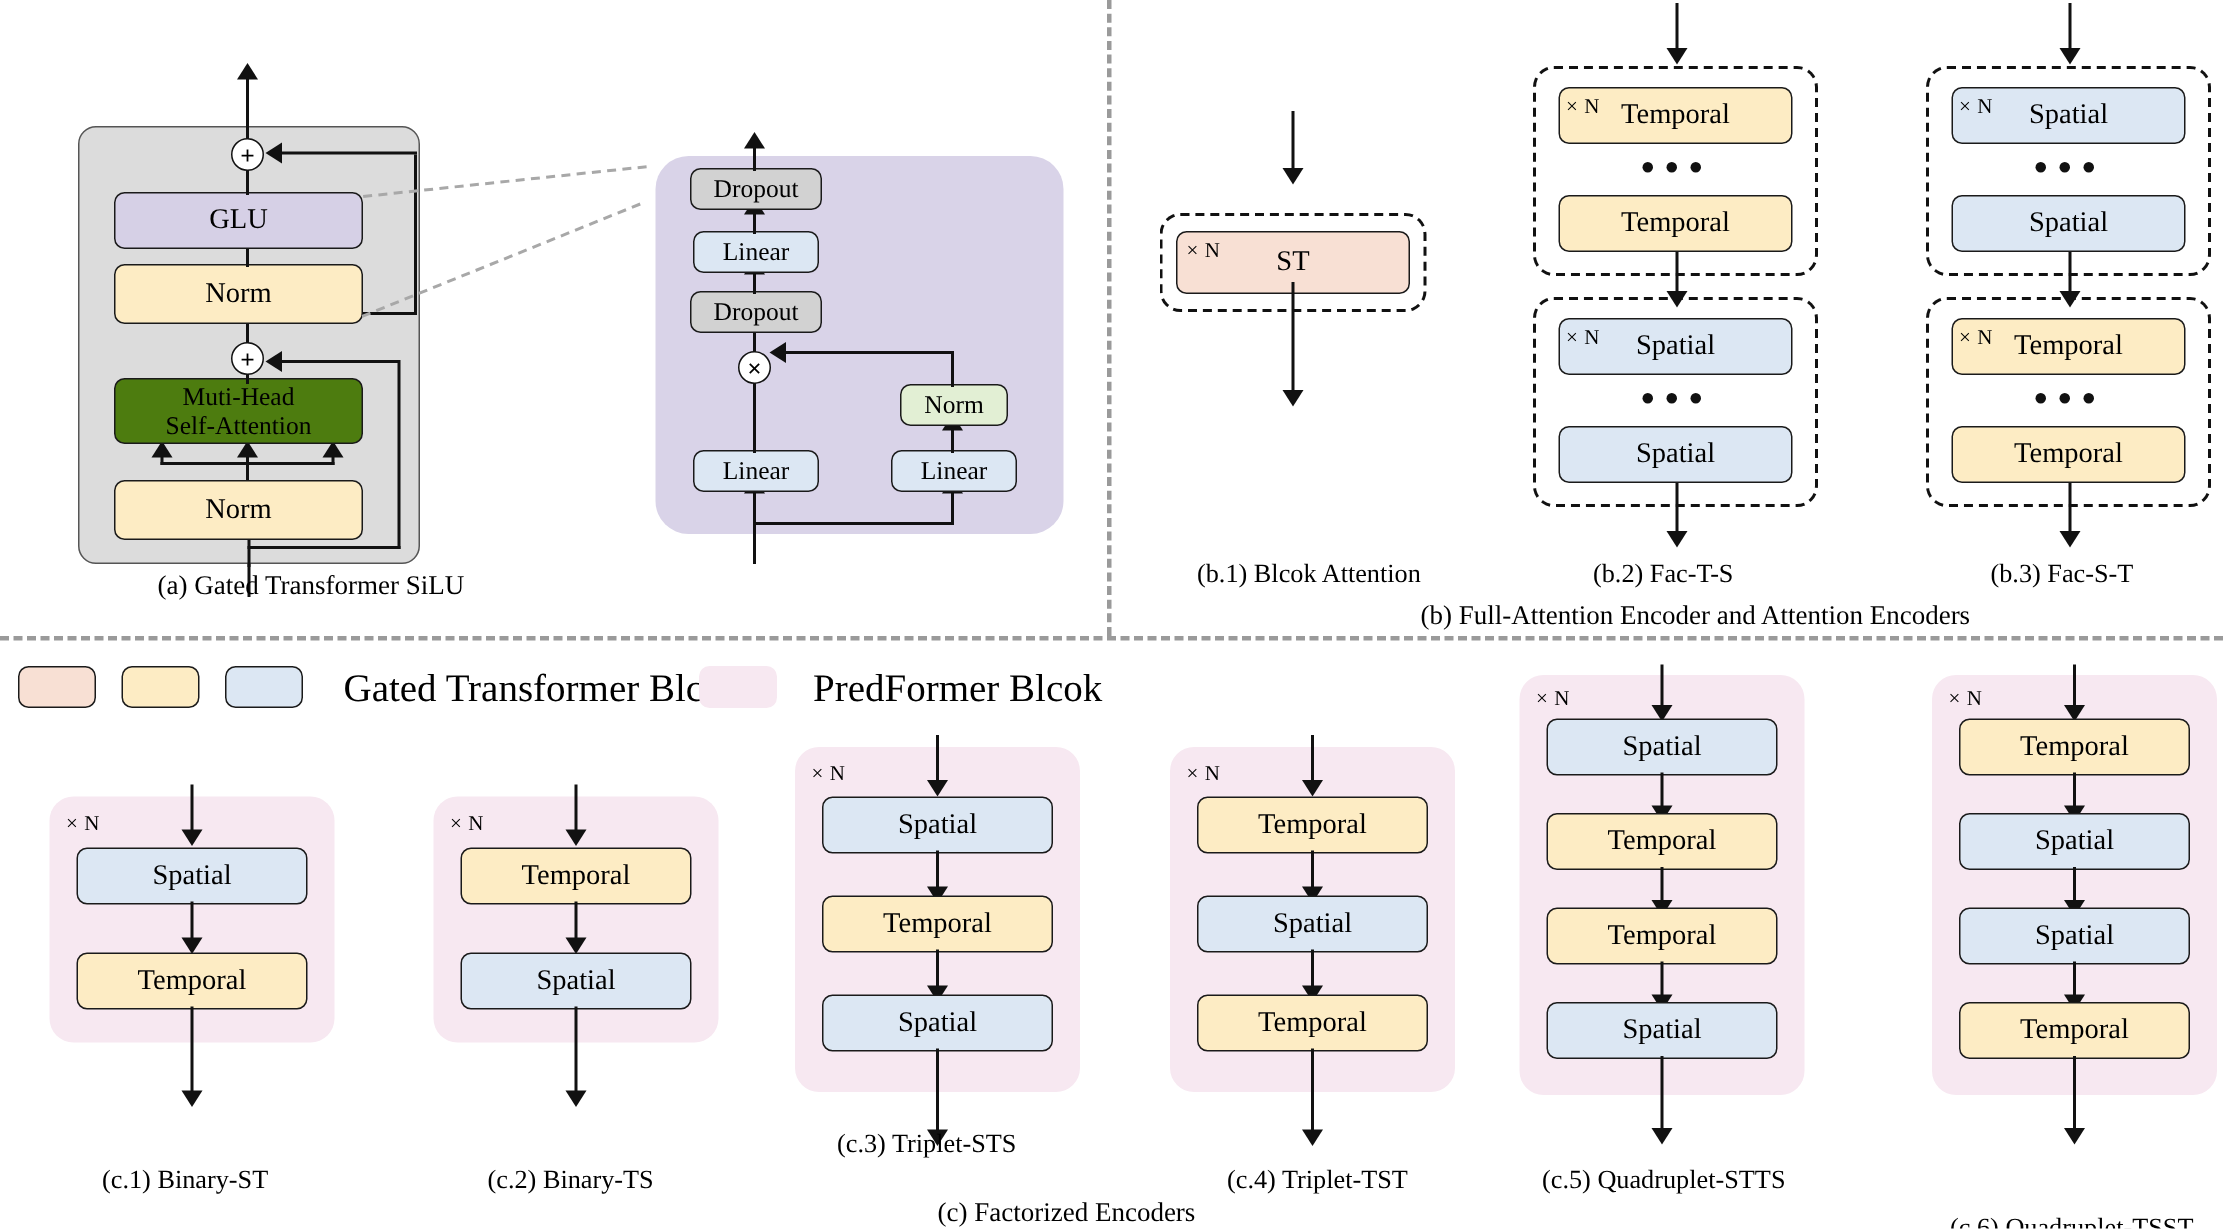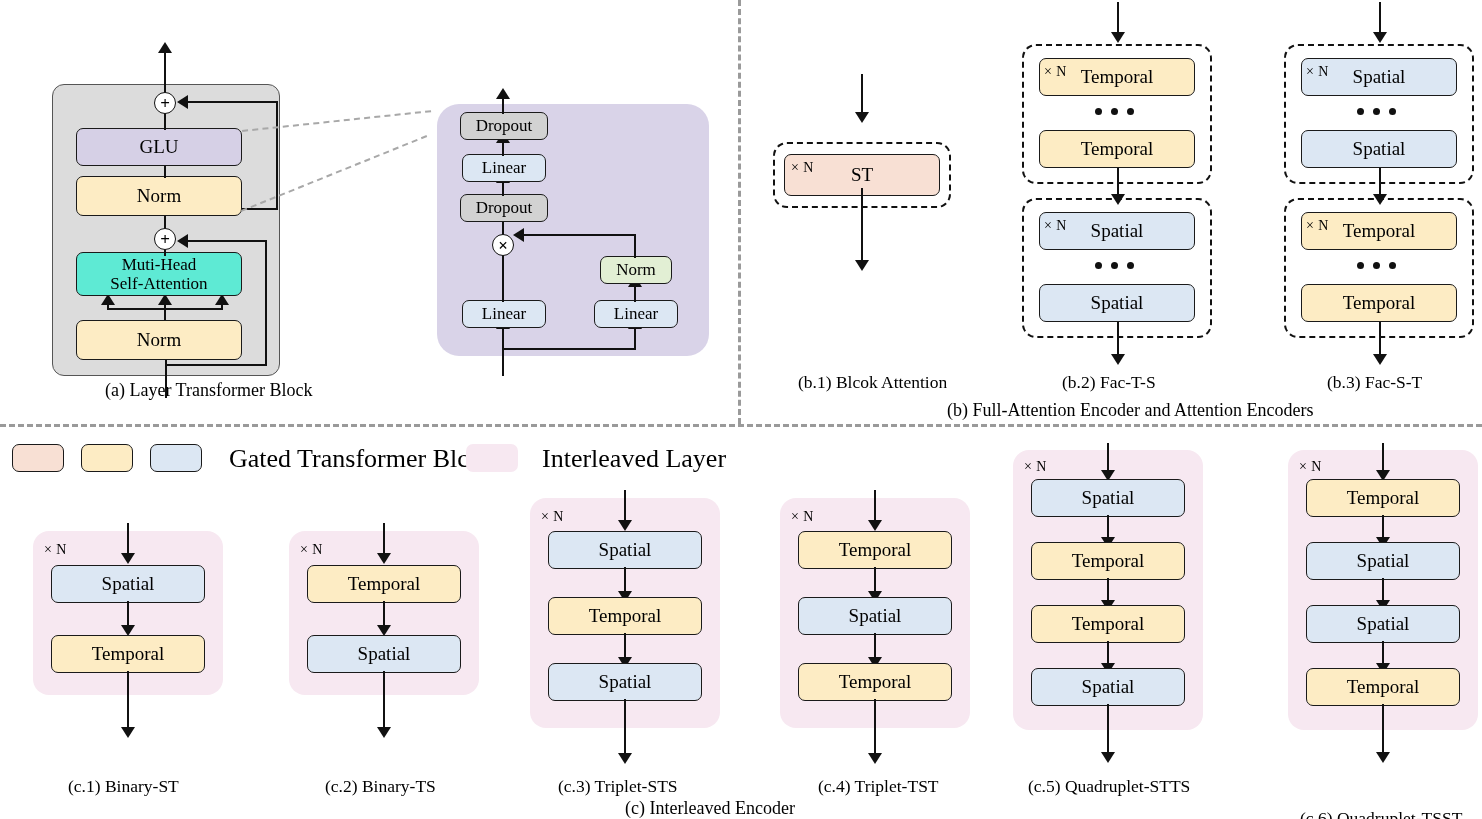--- a/index.html
+++ b/index.html
@@ -117,21 +117,21 @@
   </div>
 
   <div class="hline" style="left:107px;top:308px;width:116px;"></div>
   <div class="vline" style="left:107px;top:300px;height:10px;"></div>
   <div class="vline" style="left:164px;top:300px;height:20px;"></div>
   <div class="vline" style="left:221px;top:300px;height:10px;"></div>
   <div class="arrow-up" style="left:101px;top:294px;"></div>
   <div class="arrow-up" style="left:158px;top:294px;"></div>
   <div class="arrow-up" style="left:215px;top:294px;"></div>
 
-  <div class="node sm" style="left:76px;top:252px;width:166px;height:44px;background:#5eead4;flex-direction:column;">
+  <div class="node sm" style="left:76px;top:252px;width:166px;height:44px;background:#4d7c0f;flex-direction:column;">
     <span>Muti-Head</span>
     <span>Self-Attention</span>
   </div>
 
   <div class="vline" style="left:164px;top:248px;height:8px;"></div>
   <div class="op-circle" style="left:154px;top:228px;">
     <span>+</span>
   </div>
 
   <div class="vline" style="left:164px;top:198px;height:32px;"></div>
@@ -156,21 +156,21 @@
   <div class="op-circle" style="left:154px;top:92px;">
     <span>+</span>
   </div>
 
   <div class="vline" style="left:164px;top:50px;height:44px;"></div>
   <div class="arrow-up" style="left:158px;top:42px;"></div>
 
   <div class="leader" style="left:242px;top:130px;width:190px;transform:rotate(-6deg);"></div>
   <div class="leader" style="left:241px;top:210px;width:200px;transform:rotate(-22deg);"></div>
 
-  <div class="cap big" style="left:105px;top:380px;">(a) Layer Transformer Block</div>
+  <div class="cap big" style="left:105px;top:380px;">(a) Gated Transformer SiLU</div>
 </div>
 
 <div>
   <div class="panel-purple" style="left:437px;top:104px;width:272px;height:252px;"></div>
 
   <div class="vline" style="left:502px;top:330px;height:46px;"></div>
   <div class="vline" style="left:502px;top:324px;height:12px;"></div>
   <div class="arrow-up" style="left:496px;top:318px;"></div>
 
   <div class="hline" style="left:502px;top:348px;width:134px;"></div>
@@ -330,21 +330,21 @@
 
   <div class="cap big" style="left:947px;top:400px;">(b) Full-Attention Encoder and Attention Encoders</div>
 </div>
 
 <div>
   <div class="swatch" style="left:12px;top:444px;background:#f8e0d4;"></div>
   <div class="swatch" style="left:81px;top:444px;background:#fdecc4;"></div>
   <div class="swatch" style="left:150px;top:444px;background:#dce7f3;"></div>
   <div class="legend-txt" style="left:229px;top:444px;">Gated Transformer Blcok</div>
   <div class="swatch noborder" style="left:466px;top:444px;background:#f7e8f1;"></div>
-  <div class="legend-txt" style="left:542px;top:444px;">Interleaved Layer</div>
+  <div class="legend-txt" style="left:542px;top:444px;">PredFormer Blcok</div>
 </div>
 
 <div>
 
   <div>
     <div class="panel-pink" style="left:33px;top:531px;width:190px;height:164px;"></div>
     <div class="xn" style="left:44px;top:542px;">× N</div>
 
     <div class="vline" style="left:127px;top:523px;height:34px;"></div>
     <div class="arrow-down" style="left:121px;top:553px;"></div>
@@ -411,21 +411,21 @@
     <div class="vline" style="left:624px;top:633px;height:28px;"></div>
     <div class="arrow-down" style="left:618px;top:657px;"></div>
 
     <div class="node" style="left:548px;top:663px;width:154px;height:38px;background:#dce7f3;">
       <span>Spatial</span>
     </div>
 
     <div class="vline" style="left:624px;top:699px;height:58px;"></div>
     <div class="arrow-down" style="left:618px;top:753px;"></div>
 
-    <div class="cap" style="left:558px;top:776px;">(c.3) Triplet-STS</div>
+    <div class="cap" style="left:558px;top:752px;">(c.3) Triplet-STS</div>
   </div>
 
   <div>
     <div class="panel-pink" style="left:780px;top:498px;width:190px;height:230px;"></div>
     <div class="xn" style="left:791px;top:509px;">× N</div>
 
     <div class="vline" style="left:874px;top:490px;height:34px;"></div>
     <div class="arrow-down" style="left:868px;top:520px;"></div>
 
     <div class="node" style="left:798px;top:531px;width:154px;height:38px;background:#fdecc4;">
@@ -521,14 +521,14 @@
     <div class="node" style="left:1306px;top:668px;width:154px;height:38px;background:#fdecc4;">
       <span>Temporal</span>
     </div>
 
     <div class="vline" style="left:1382px;top:704px;height:52px;"></div>
     <div class="arrow-down" style="left:1376px;top:752px;"></div>
 
     <div class="cap" style="left:1300px;top:776px;margin-top:32px;">(c.6) Quadruplet-TSST</div>
   </div>
 
-  <div class="cap big" style="left:625px;top:798px;">(c) Interleaved Encoder</div>
+  <div class="cap big" style="left:625px;top:798px;">(c) Factorized Encoders</div>
 </div>
 
 </body></html>

